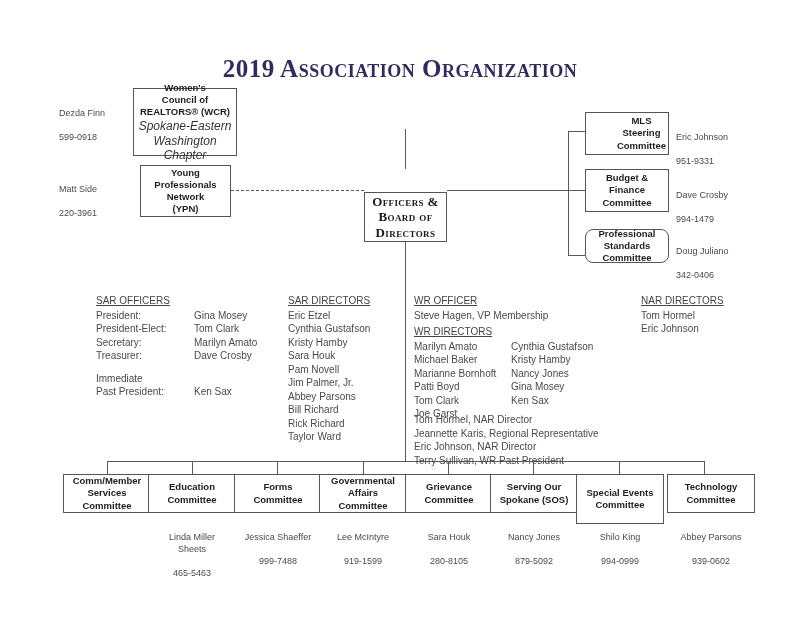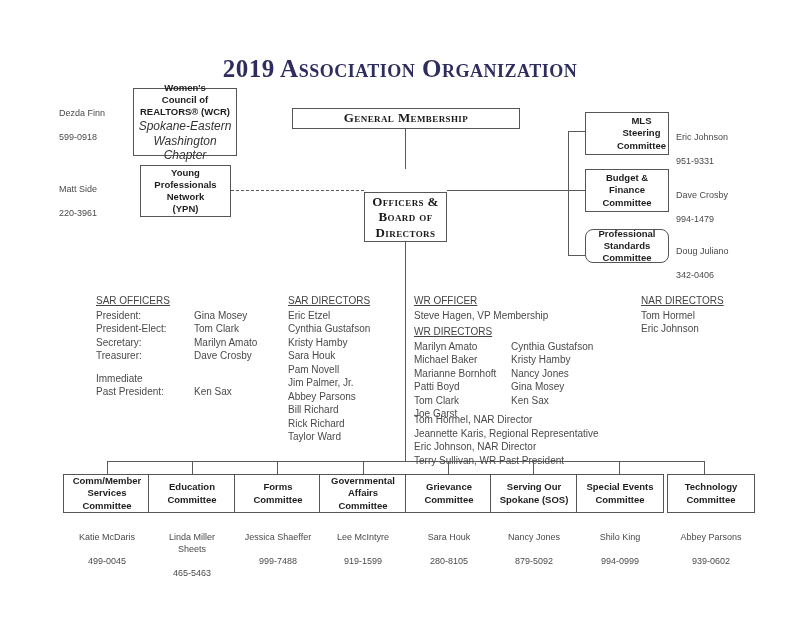--- a/index.html
+++ b/index.html
@@ -135,23 +135,20 @@
     <span style="white-space:pre-line;">Young
 Professionals
 Network
 (YPN)</span>
   </div>
   <div class="contact" style="left:59px;top:172px;width:75px;">
     <div>Matt Side</div>
     <div>220-3961</div>
   </div>
 
-  <div class="box smallcaps" style="left:292px;top:108px;width:228px;height:21px;">
-    <span>General Membership</span>
-  </div>
 
   <div class="box smallcaps" style="left:364px;top:169px;width:83px;height:50px;line-height:1.18;margin-top:23px;">
     <span style="white-space:pre-line;">Officers &amp;
 Board of
 Directors</span>
   </div>
 
   <div class="box" style="left:585px;top:112px;width:84px;height:43px;justify-content:flex-end;">
     <span style="white-space:pre-line;">MLS
 Steering
@@ -268,24 +265,20 @@
   <div class="ln lnv" style="left:448px;top:461px;height:13px;"></div>
   <div class="ln lnv" style="left:533px;top:461px;height:13px;"></div>
   <div class="ln lnv" style="left:619px;top:461px;height:13px;"></div>
   <div class="ln lnv" style="left:704px;top:461px;height:13px;"></div>
 
   <div class="box" style="left:63px;top:474px;width:88px;height:39px;">
     <span style="white-space:pre-line;">Comm/Member
 Services
 Committee</span>
   </div>
-  <div class="contact center" style="left:63px;top:520px;width:88px;">
-    <div>Katie McDaris</div>
-    <div>499-0045</div>
-  </div>
 
   <div class="box" style="left:148px;top:474px;width:88px;height:39px;">
     <span style="white-space:pre-line;">Education
 Committee</span>
   </div>
   <div class="contact center" style="left:148px;top:520px;width:88px;">
     <div>Linda Miller
 Sheets</div>
     <div>465-5463</div>
   </div>
@@ -320,21 +313,21 @@
 
   <div class="box" style="left:490px;top:474px;width:88px;height:39px;">
     <span style="white-space:pre-line;">Serving Our
 Spokane (SOS)</span>
   </div>
   <div class="contact center" style="left:490px;top:520px;width:88px;">
     <div>Nancy Jones</div>
     <div>879-5092</div>
   </div>
 
-  <div class="box" style="left:576px;top:474px;width:88px;height:39px;">
+  <div class="box" style="left:576px;top:474px;width:88px;height:50px;">
     <span style="white-space:pre-line;">Special Events
 Committee</span>
   </div>
   <div class="contact center" style="left:576px;top:520px;width:88px;">
     <div>Shilo King</div>
     <div>994-0999</div>
   </div>
 
   <div class="box" style="left:667px;top:474px;width:88px;height:39px;">
     <span style="white-space:pre-line;">Technology

